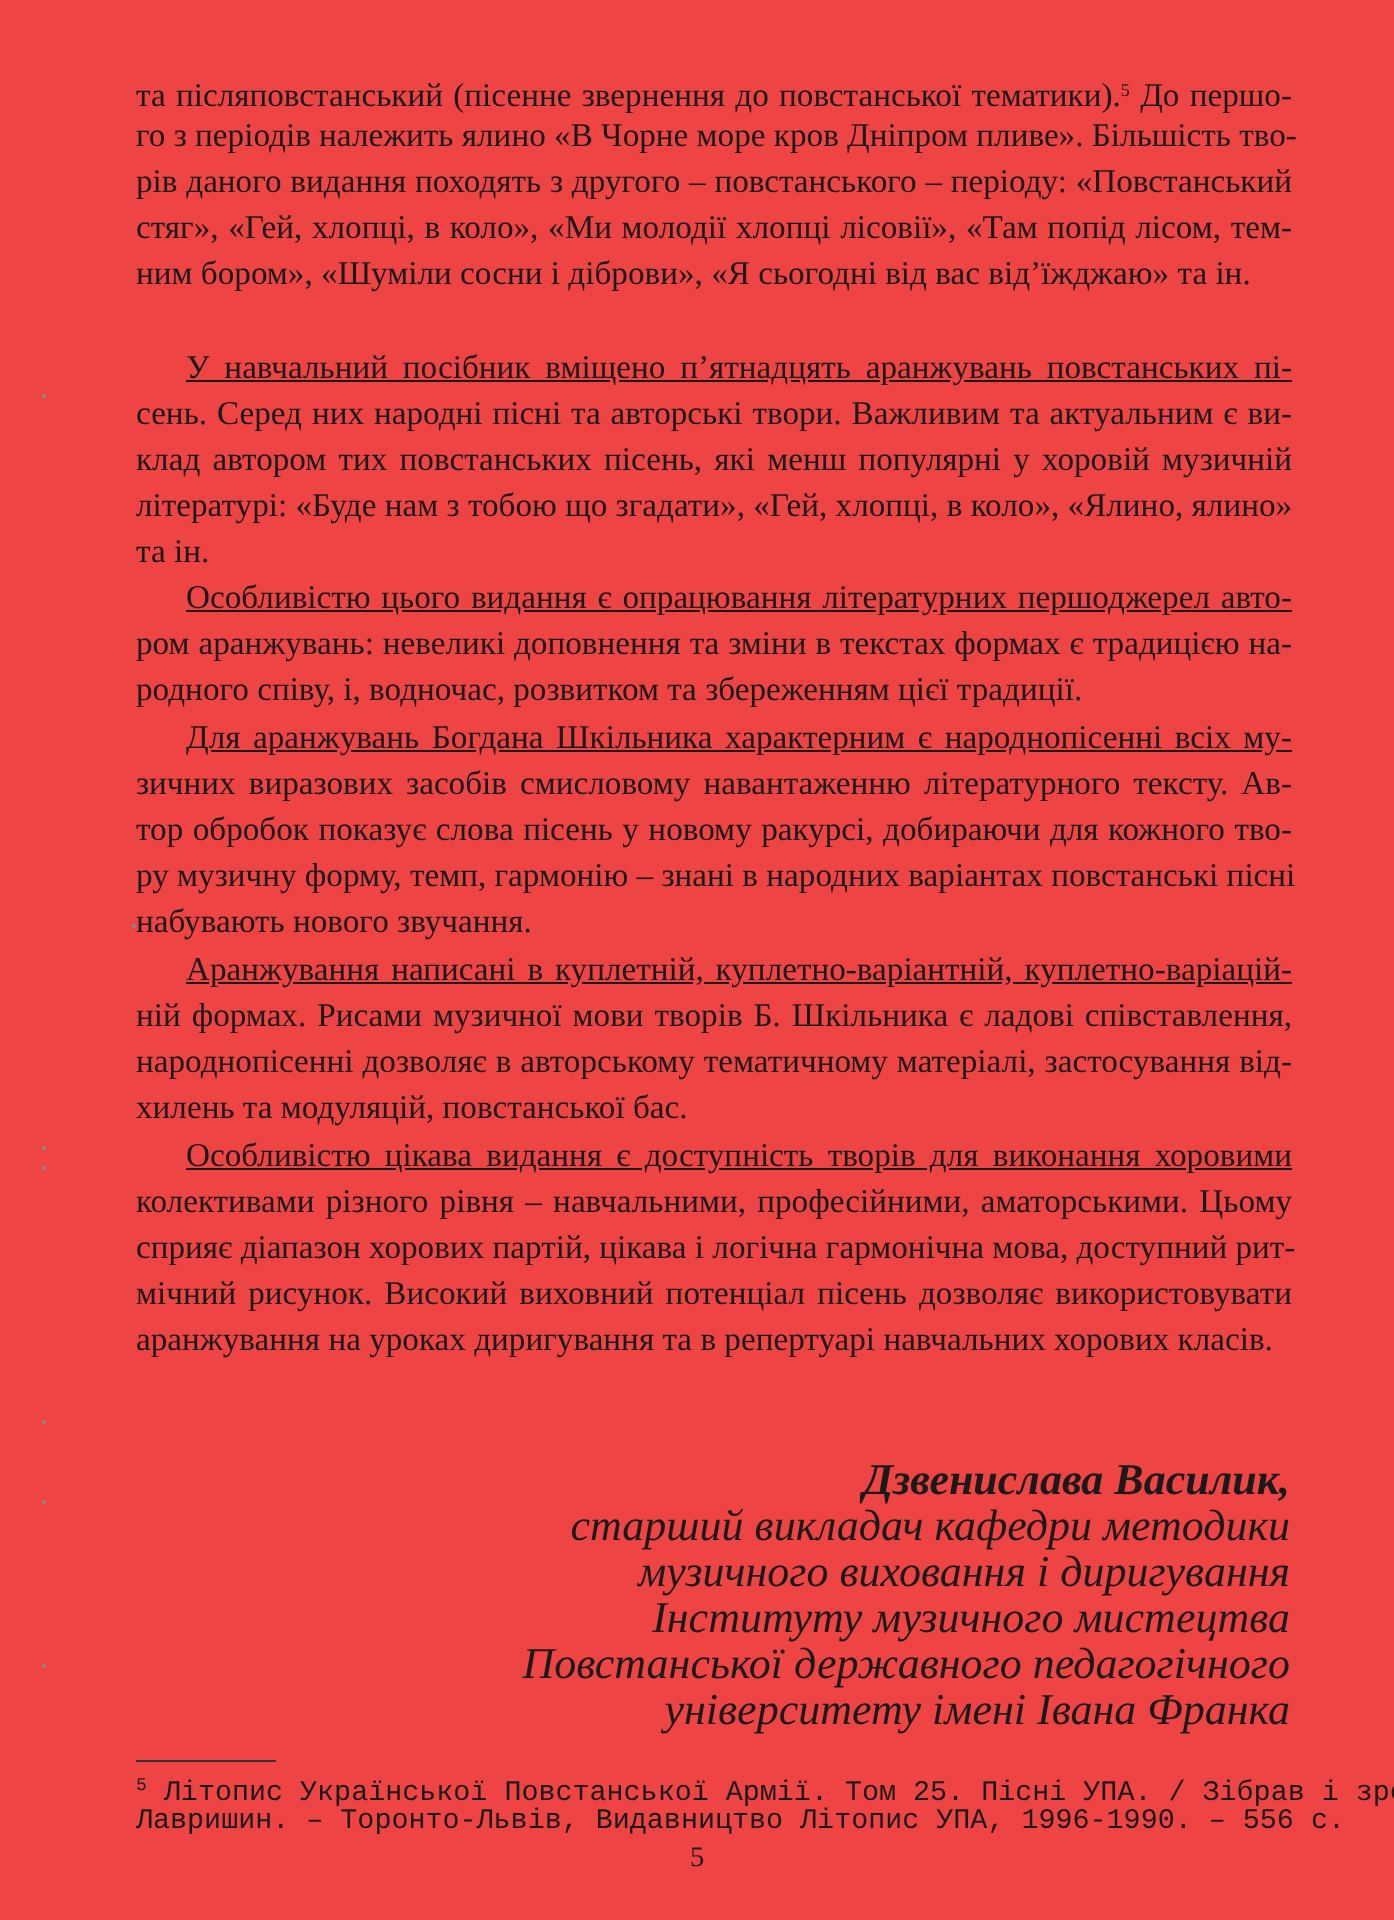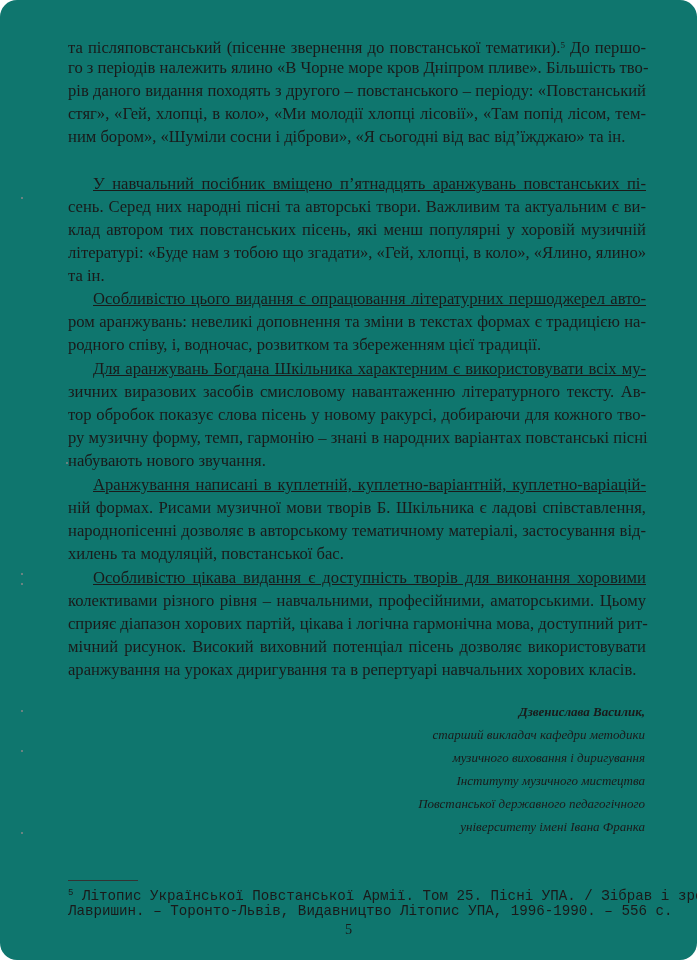--- a/index.html
+++ b/index.html
@@ -1,29 +1,29 @@
 <!DOCTYPE html>
 <html><head>
 <meta charset="utf-8">
 <style>
   html, body { margin: 0; padding: 0; background: #ffffff; }
   body { width: 697px; height: 960px; position: relative; overflow: hidden; }
-  .page { position: absolute; left: 0; top: 0; width: 697px; height: 960px; background: #0f766e; border-radius: 17px; }
+  .page { position: absolute; left: 0; top: 0; width: 697px; height: 960px; background: #ef4444; }
   .ln {
     position: absolute; left: 68px; width: 578px;
     font-family: "Liberation Serif", serif; font-size: 16.6px; color: #1a1a1a;
     line-height: 20px; white-space: nowrap; text-align: justify;
     text-align-last: justify;
   }
   .ln.last { text-align-last: left; }
   .ln.ind { left: 93px; width: 553px; text-decoration: underline; }
   .sig {
     position: absolute; right: 52px; font-family: "Liberation Serif", serif;
-    font-style: italic; font-size: 13px; color: #1a1a1a; line-height: 20px;
-    white-space: nowrap; text-align: right;
+    font-style: italic; font-size: 22px; color: #1a1a1a; line-height: 20px;
+    white-space: nowrap; text-align: right; margin-top: 28px;
   }
   .sig.name { font-weight: bold; }
   .fnrule { position: absolute; left: 68px; top: 880px; width: 70px; height: 1px; background: #333; }
   .fn {
     position: absolute; left: 68px; width: 578px;
     font-family: Liberation Mono, monospace; font-size: 14.2px; color: #1a1a1a;
     line-height: 18px; white-space: nowrap; text-align: justify; text-align-last: justify;
   }
   .fn.last { text-align-last: left; }
   .fn sup, .ln sup { font-size: 9px; vertical-align: 5px; }
@@ -54,21 +54,21 @@
     <div class="ln last" style="top:266px">та ін.</div>
   </div>
 
   <div>
     <div class="ln ind" style="top:289px">Особливістю цього видання є опрацювання літературних першоджерел авто-</div>
     <div class="ln" style="top:312px">ром аранжувань: невеликі доповнення та зміни в текстах формах є традицією на-</div>
     <div class="ln last" style="top:335px">родного співу, і, водночас, розвитком та збереженням цієї традиції.</div>
   </div>
 
   <div>
-    <div class="ln ind" style="top:359px">Для аранжувань Богдана Шкільника характерним є використовувати всіх му-</div>
+    <div class="ln ind" style="top:359px">Для аранжувань Богдана Шкільника характерним є народнопісенні всіх му-</div>
     <div class="ln" style="top:382px">зичних виразових засобів смисловому навантаженню літературного тексту. Ав-</div>
     <div class="ln" style="top:405px">тор обробок показує слова пісень у новому ракурсі, добираючи для кожного тво-</div>
     <div class="ln" style="top:428px">ру музичну форму, темп, гармонію – знані в народних варіантах повстанські пісні</div>
     <div class="ln last" style="top:451px">набувають нового звучання.</div>
   </div>
 
   <div>
     <div class="ln ind" style="top:475px">Аранжування написані в куплетній, куплетно-варіантній, куплетно-варіацій-</div>
     <div class="ln" style="top:498px">ній формах. Рисами музичної мови творів Б. Шкільника є ладові співставлення,</div>
     <div class="ln" style="top:521px">народнопісенні дозволяє в авторському тематичному матеріалі, застосування від-</div>

